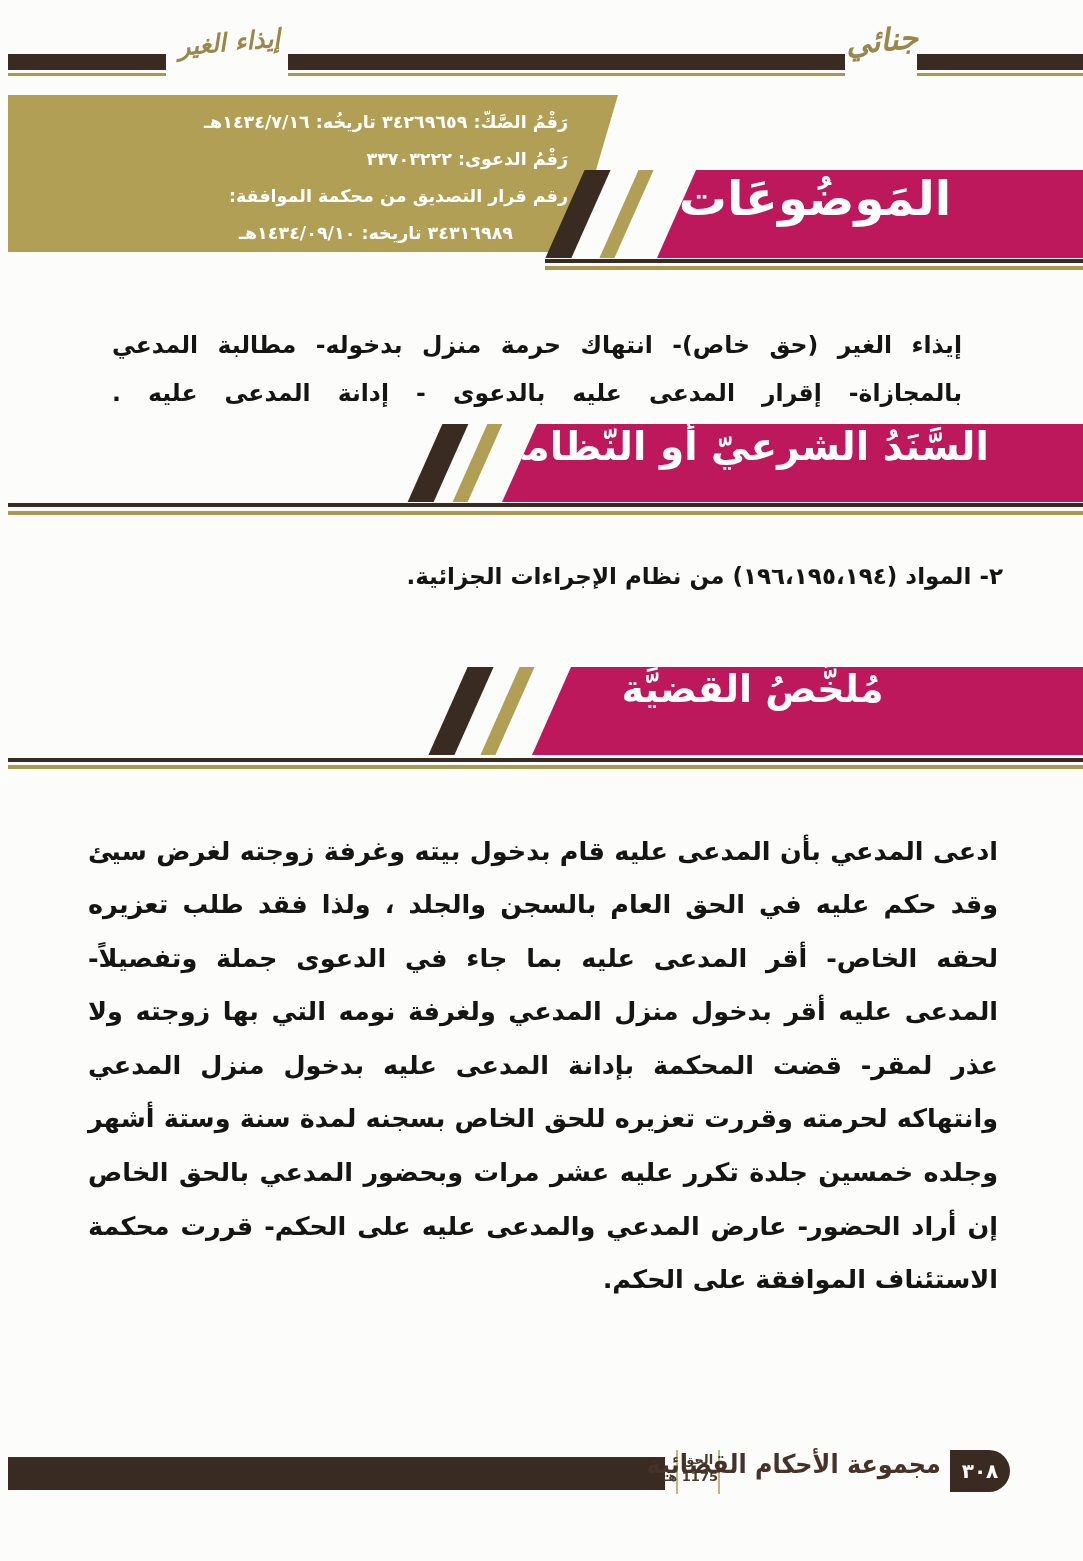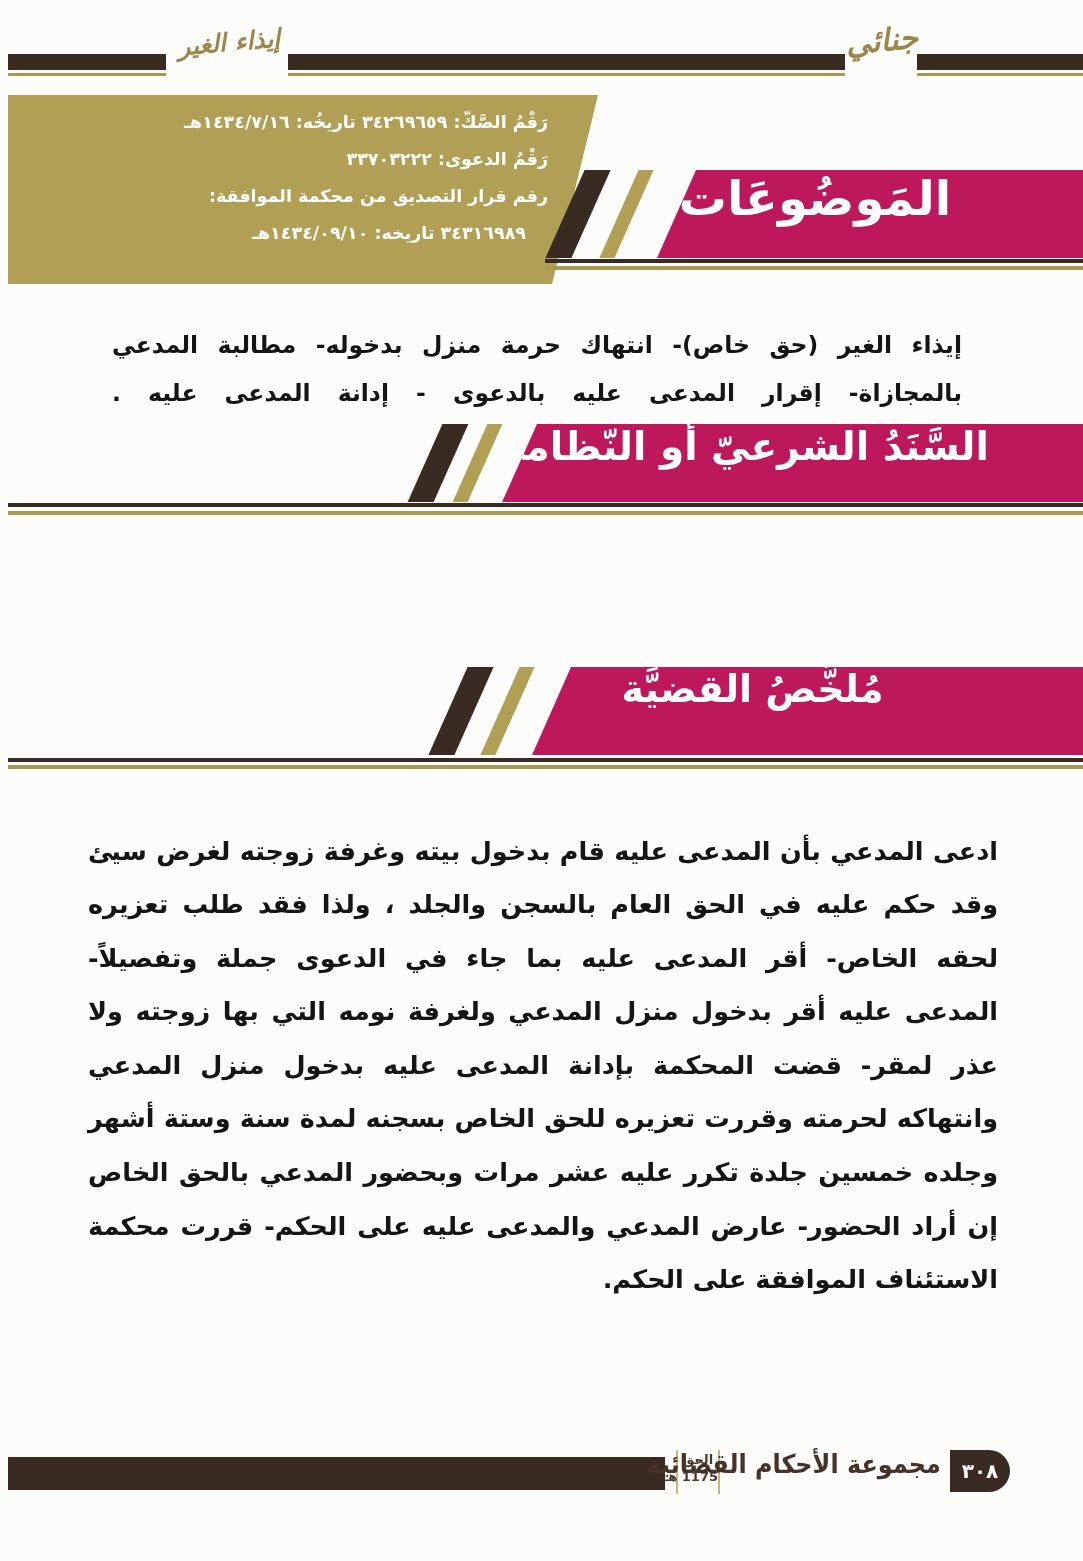--- a/index.html
+++ b/index.html
@@ -23,30 +23,31 @@
     position:absolute;
     color:#9b874b;
     font-weight:bold;font-style:italic;
     transform:rotate(-5deg);
     white-space:nowrap;
   }
   .callig-left{left:170px;top:28px;width:118px;font-size:25px;text-align:center;}
   .callig-right{left:846px;top:22px;width:72px;font-size:31px;text-align:center;}
   
   .case-block{
-    position:absolute;left:8px;top:95px;width:590px;height:189px;
+    position:absolute;left:8px;top:95px;width:590px;height:157px;
     background:#b19f55;
     clip-path:polygon(0 0,100% 0,calc(100% - 46px) 100%,0 100%);
+    padding-left:20px;
   }
   .case-lines{padding:9px 50px 0 0;}
   .case-line{
     display:block;color:#ffffff;font-weight:bold;
     font-size:17.5px;line-height:37px;text-align:right;white-space:nowrap;
   }
-  .case-line:nth-child(4){margin-right:22px;}
+  .case-line:nth-child(4){margin-right:55px;}
   
   .banner-group{position:absolute;left:0;right:0;}
   .slash{position:absolute;transform:skewX(-24deg);}
   .slash.dark{background:#3a2b22;width:26px;}
   .slash.gold{background:#b19f55;width:15px;}
   .banner-bar{
     position:absolute;top:0;bottom:0;right:0;background:#be185d;
     display:flex;align-items:flex-start;justify-content:center;
   }
   .banner-title{
@@ -150,20 +151,21 @@
     <div class="slash dark"></div>
     <div class="slash gold"></div>
     <div class="banner-bar">
       <span class="banner-title">السَّنَدُ الشرعيّ أو النّظاميّ</span>
     </div>
   </div>
   <div class="thinline dark" style="top:503px;left:8px;right:0;"></div>
   <div class="thinline gold" style="top:511px;left:8px;right:0;"></div>
 
   <div class="law-list">
+    <span class="law-item">٢- المواد (١٩٤،‏١٩٥،‏١٩٦) من نظام الإجراءات الجزائية.</span>
   </div>
 
   <div class="banner-group" id="bg3">
     <div class="slash dark"></div>
     <div class="slash gold"></div>
     <div class="banner-bar">
       <span class="banner-title">مُلخَّصُ القضيَّة</span>
     </div>
   </div>
   <div class="thinline dark" style="top:758px;left:8px;right:0;"></div>

